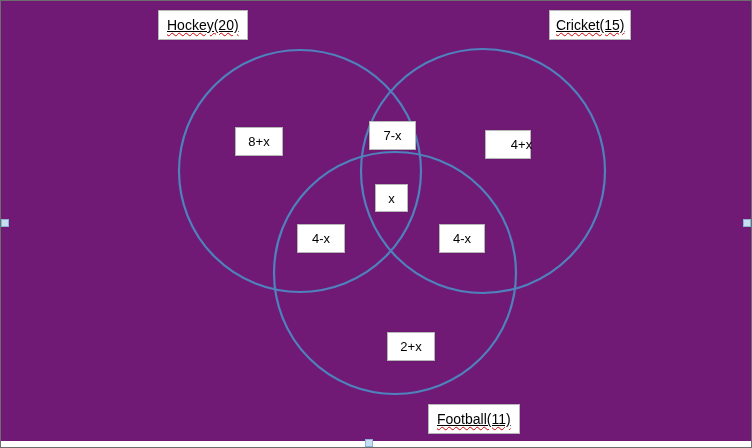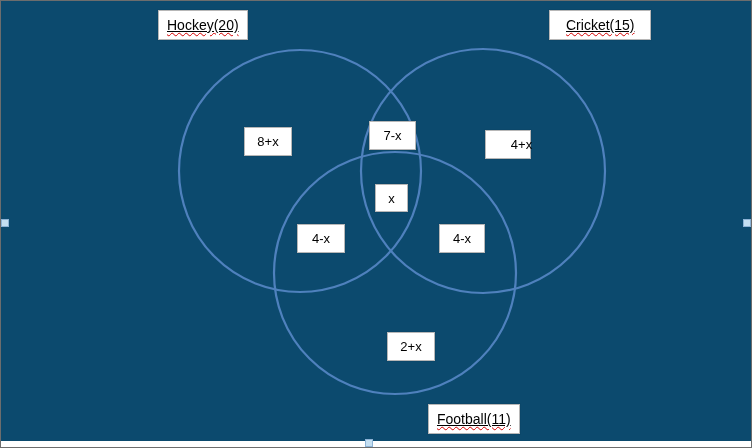--- a/index.html
+++ b/index.html
@@ -13,21 +13,21 @@
     position: relative;
     width: 750px; height: 446px;
     border: 1px solid #6d6d6d;
     background: #ffffff;
     box-sizing: content-box;
   }
   .canvas {
     position: absolute;
     left: 0; top: 0;
     width: 750px; height: 440px;
-    background: #0c4a6e;
+    background: #701a75;
   }
   .venn-svg {
     position: absolute;
     left: 0; top: 0;
     width: 750px; height: 440px;
   }
   .venn-svg circle {
     fill: none;
     stroke: #4F81BD;
     stroke-width: 2.2px;
@@ -49,30 +49,30 @@
   }
   .set-label .u-solid {
     text-decoration: underline;
   }
   .set-label .u-wavy {
     text-decoration: underline wavy #d40000;
     text-decoration-thickness: 1px;
     text-underline-offset: 2px;
   }
   
-  .rb-hockey-only     { left: 243px; top: 126px; width: 48px; height: 29px; }
+  .rb-hockey-only     { left: 234px; top: 126px; width: 48px; height: 29px; }
   .rb-hockey-cricket  { left: 368px; top: 120px; width: 47px; height: 29px; }
   .rb-cricket-only    { left: 484px; top: 129px; width: 46px; height: 29px; padding-left: 27px; }
   .rb-center          { left: 374px; top: 183px; width: 33px; height: 28px; }
   .rb-hockey-football { left: 296px; top: 223px; width: 48px; height: 29px; }
   .rb-cricket-football{ left: 438px; top: 223px; width: 46px; height: 29px; }
   .rb-football-only   { left: 386px; top: 331px; width: 48px; height: 29px; }
   
   .sb-hockey   { left: 157px; top: 9px;   height: 30px; padding: 0 8px; }
-  .sb-cricket  { left: 548px; top: 9px;   height: 30px; padding: 0 16px; }
+  .sb-cricket  { left: 548px; top: 9px;   height: 30px; padding: 0 6px; }
   .sb-football { left: 427px; top: 403px; height: 30px; padding: 12px 8px; }
   .bottom-strip {
     position: absolute;
     left: 0; top: 440px;
     width: 750px; height: 6px;
     background: #ffffff;
   }
   .resize-handle {
     position: absolute;
     width: 8px; height: 8px;

